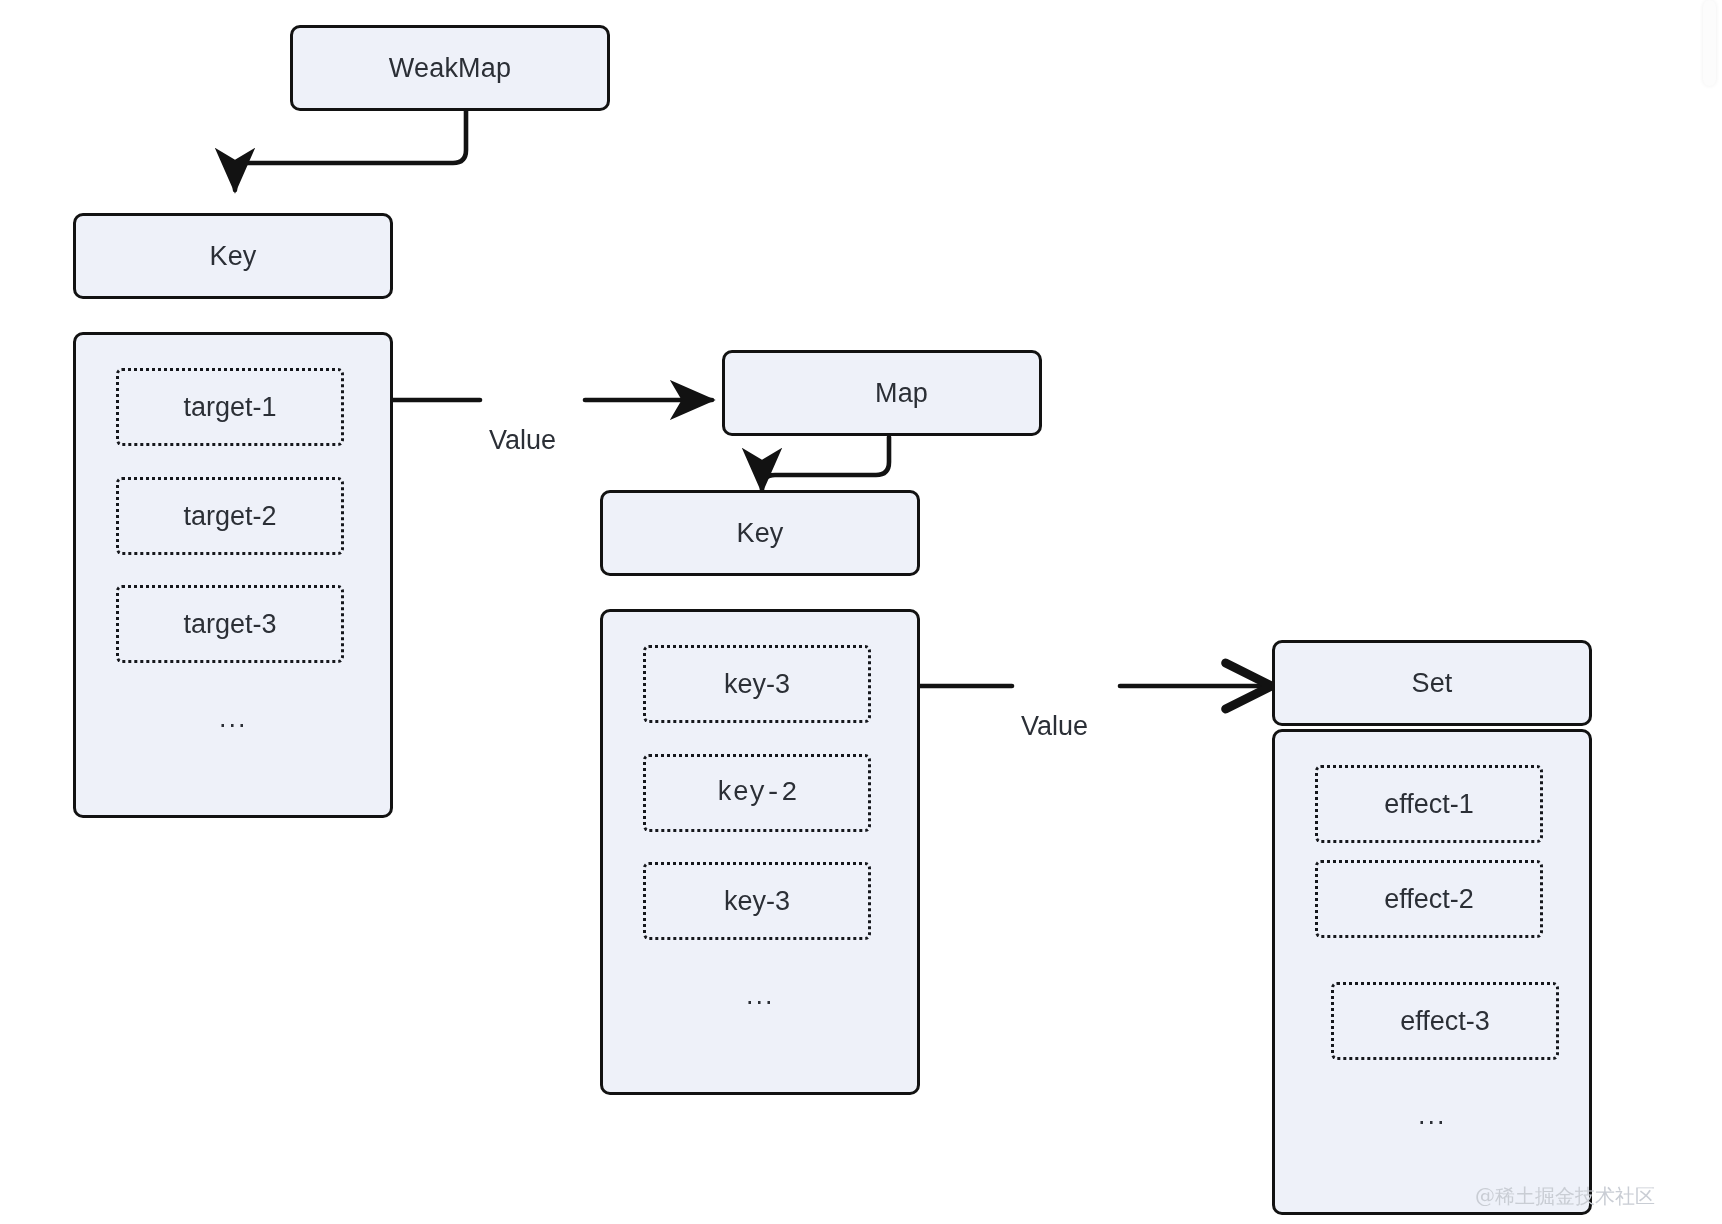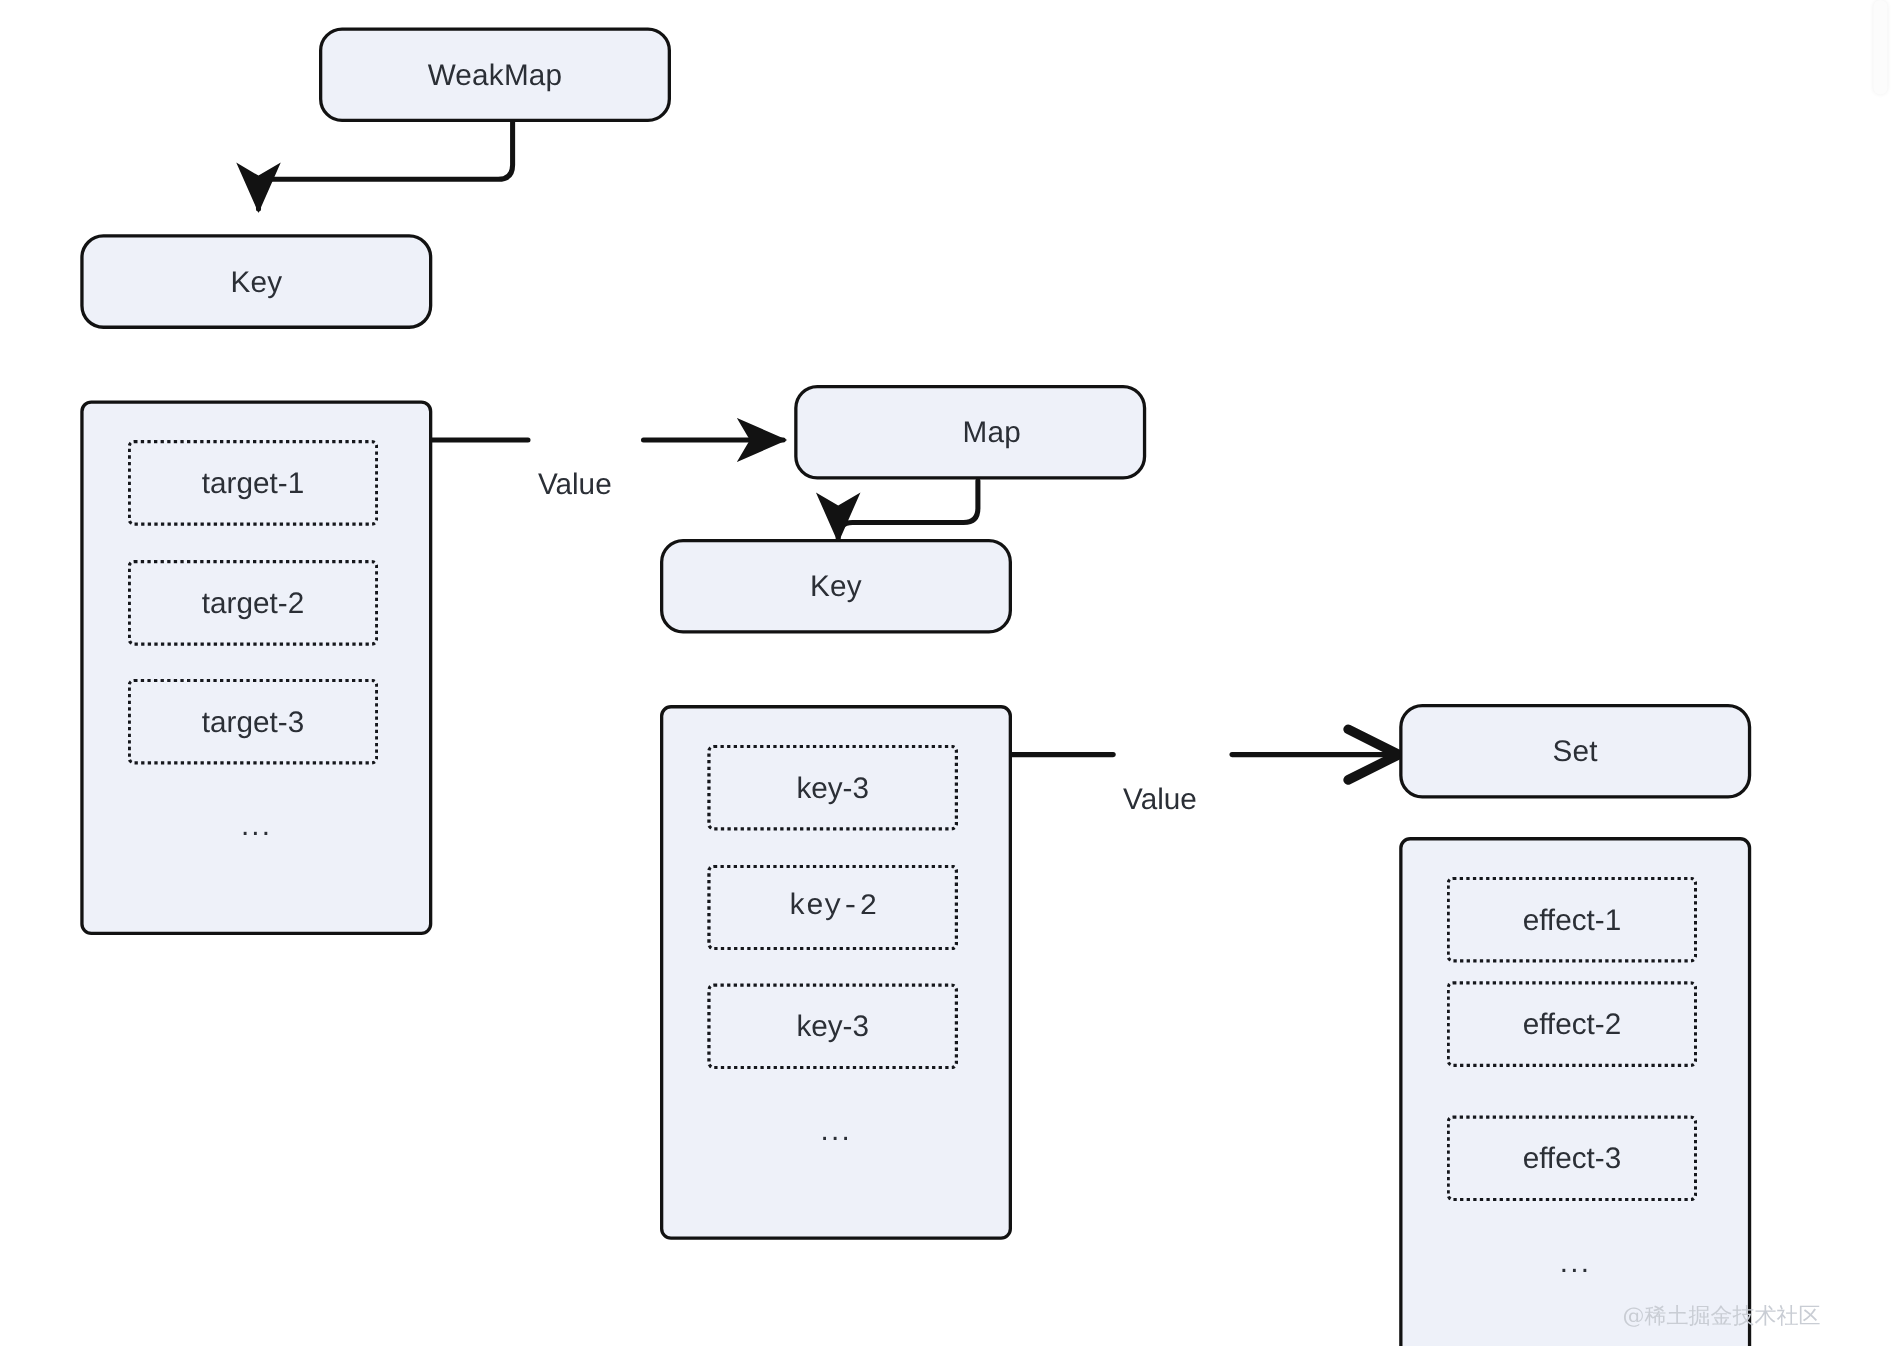--- a/index.html
+++ b/index.html
@@ -17,37 +17,36 @@
     background: #ffffff;
     overflow: hidden;
   }
 
   
   .node {
     position: absolute;
     box-sizing: border-box;
     background: #eef1f9;
     border: 3px solid #121212;
-    border-radius: 21px;
+    border-radius: 10px;
     display: flex;
     align-items: center;
     justify-content: center;
     color: #2b2f36;
     font-size: 27px;
     letter-spacing: .2px;
   }
 
   
   .list-box {
     position: absolute;
     box-sizing: border-box;
     background: #eef1f9;
     border: 3px solid #121212;
     border-radius: 10px;
-    margin-top: 32px;
   }
   .dotted-item {
     position: absolute;
     box-sizing: border-box;
     border: 3px dotted #15171c;
     border-radius: 6px;
     background: transparent;
     display: flex;
     align-items: center;
     justify-content: center;
@@ -182,21 +181,21 @@
     <span>Set</span>
   </div>
 
   <div class="list-box" style="left:1272px; top:729px; width:320px; height:486px;padding-left:44px;">
     <div class="dotted-item" style="left:40px; top:33px; width:228px; height:78px;">
       <span>effect-1</span>
     </div>
     <div class="dotted-item" style="left:40px; top:128px; width:228px; height:78px;">
       <span>effect-2</span>
     </div>
-    <div class="dotted-item" style="left:40px; top:250px; width:228px; height:78px;align-items:center;">
+    <div class="dotted-item" style="left:56px; top:250px; width:228px; height:78px;align-items:center;">
       <span>effect-3</span>
     </div>
     <div class="ellipsis" style="left:143px; top:370px;">...</div>
   </div>
 
   <div class="watermark" style="left:1475px; top:1183px;">@稀土掘金技术社区</div>
 
   <div class="scroll-thumb"></div>
 
 </div>

